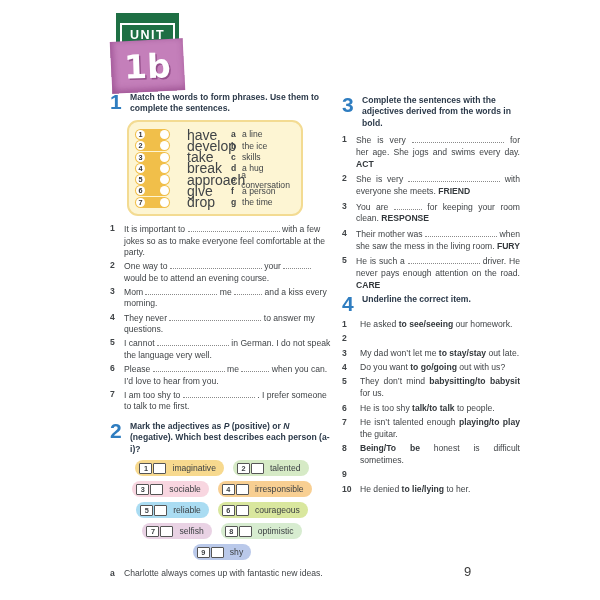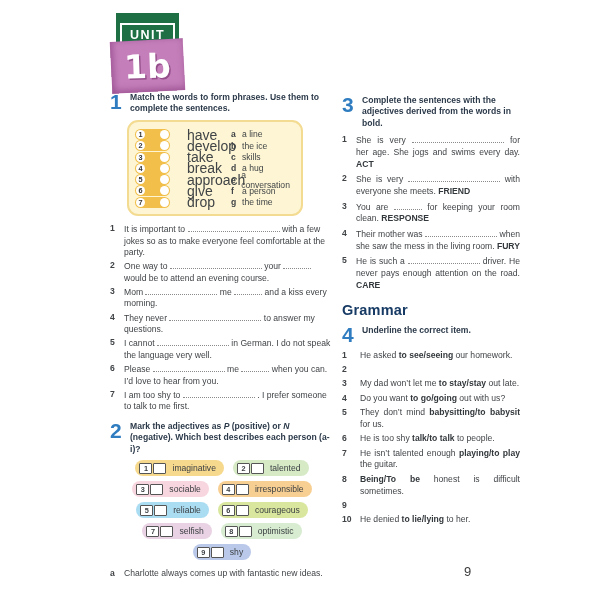--- a/index.html
+++ b/index.html
@@ -300,21 +300,20 @@
         <div class="sent">
           <div class="sent-num">4</div>
           <div class="sent-body"><span>Their mother was </span><span class="blank blank-md"></span><span> when she saw the mess in the living room. </span><b>FURY</b></div>
         </div>
         <div class="sent">
           <div class="sent-num">5</div>
           <div class="sent-body"><span>He is such a </span><span class="blank blank-md"></span><span> driver. He never pays enough attention on the road. </span><b>CARE</b></div>
         </div>
       </div>
 
-    <div class="h-section h-grammar">Grammar</div>
 
     <div class="ex-head">
       <div class="ex-num">4</div>
       <div class="ex-instr">Underline the correct item.</div>
     </div>
 
     <div class="just">
         <div class="sent">
           <div class="sent-num sent-num-wide">1</div>
           <div class="sent-body"><span>He asked </span><b>to see/seeing</b><span> our homework.</span></div>

